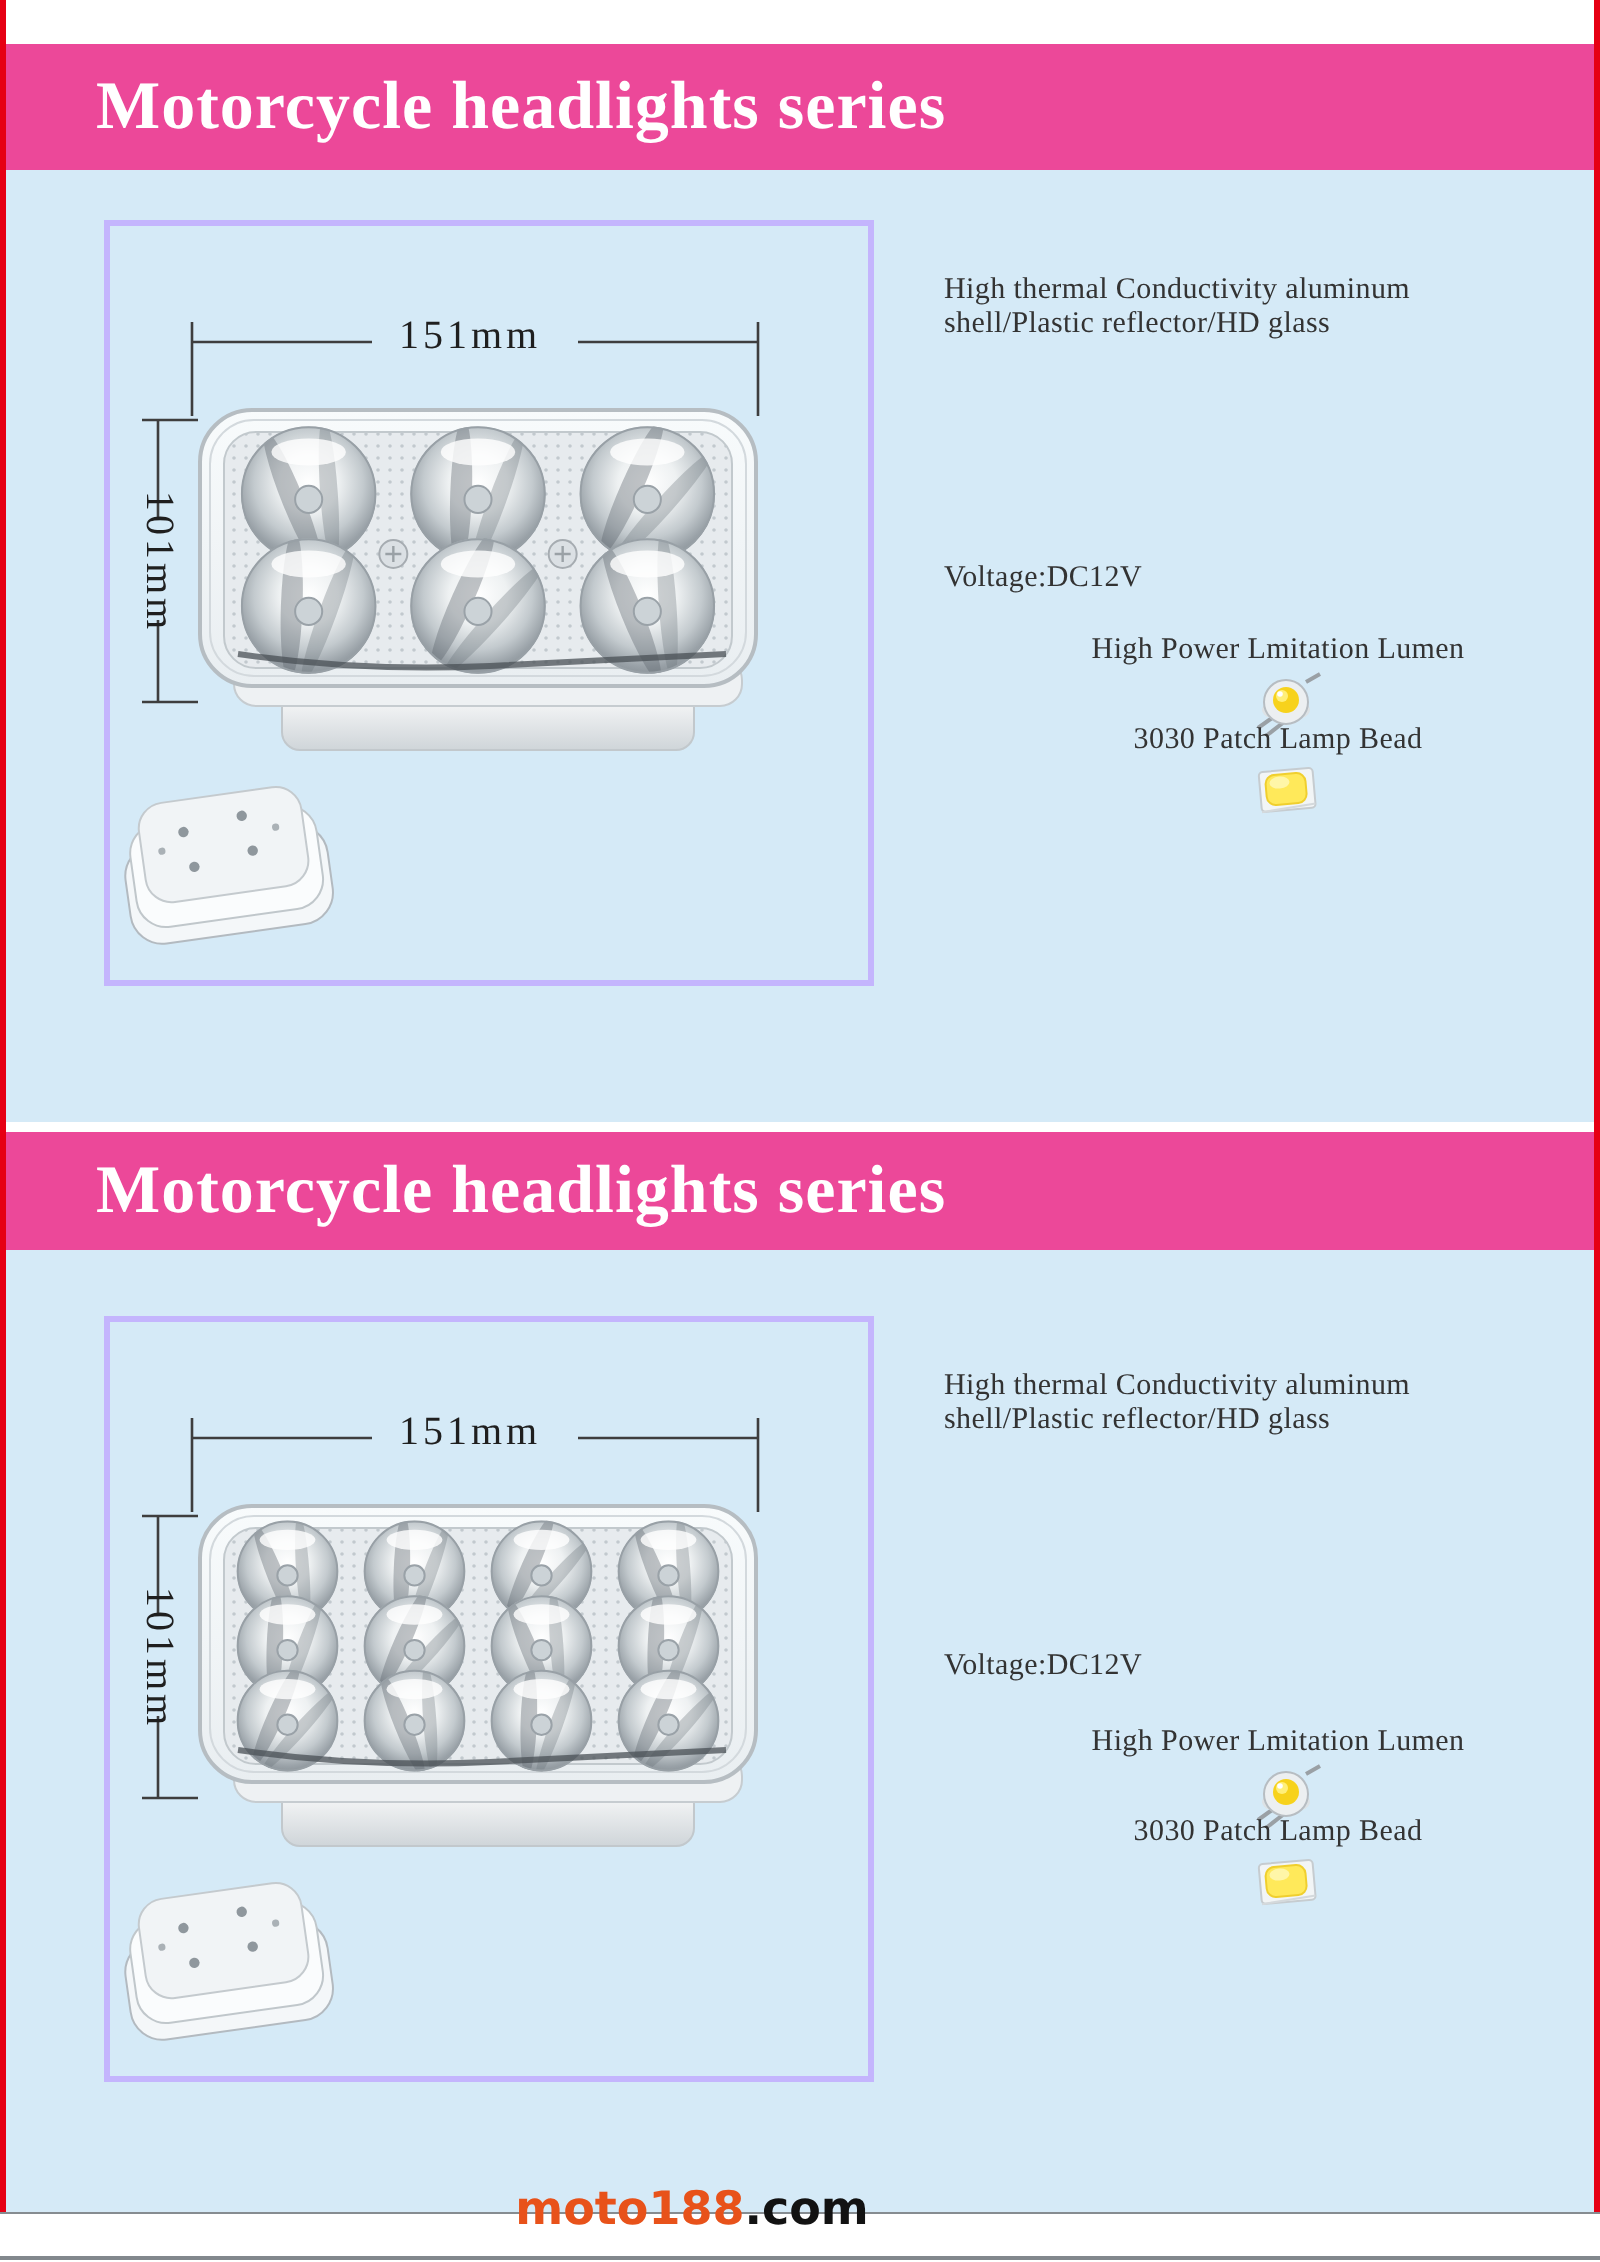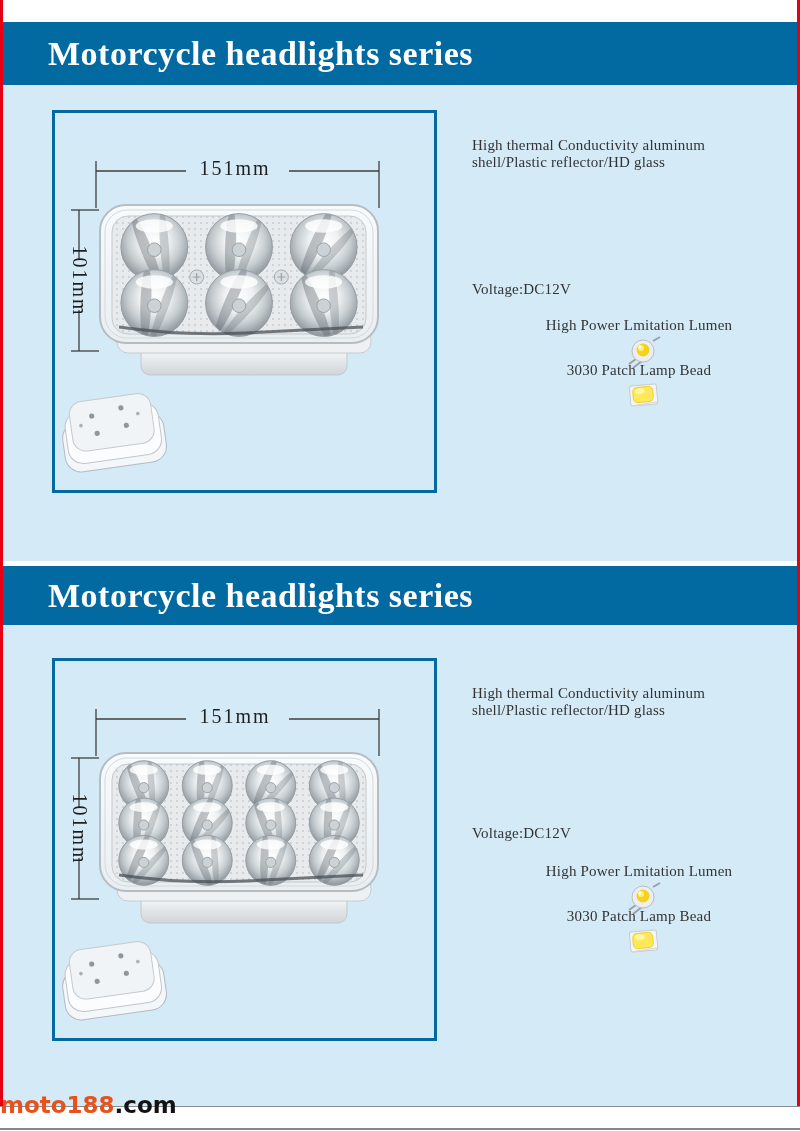--- a/index.html
+++ b/index.html
@@ -1,43 +1,43 @@
 <!DOCTYPE html>
 <html><head>
 <meta charset="utf-8">
 <style>
   html,body{margin:0;padding:0;background:#fff;}
   .page{position:relative;width:800px;height:1131px;background:#ffffff;overflow:hidden;
         font-family:"Liberation Serif",serif;}
   .edge{position:absolute;top:0;width:3px;height:1106px;background:#e60014;z-index:6;}
   .edge.left{left:0;} .edge.right{right:0;}
-  .banner{position:absolute;left:0;width:800px;background:#0369a1;z-index:2;}
+  .banner{position:absolute;left:0;width:800px;background:#ec4899;z-index:2;}
   .banner.b1{top:22px;height:63px;}
   .banner.b2{top:566px;height:59px;}
   .banner-title{display:block;color:#ffffff;font-weight:bold;font-size:34px;
         padding-left:48px;letter-spacing:.5px;font-family:"Liberation Serif",serif;}
   .b1 .banner-title{line-height:63px;} .b2 .banner-title{line-height:59px;}
   .bluepanel{position:absolute;left:0;width:800px;background:#d5eaf7;z-index:1;}
   .bluepanel.p1{top:85px;height:476px;}
   .bluepanel.p2{top:625px;height:481px;}
-  .pbox{position:absolute;left:52px;width:385px;height:383px;border:3px solid #0369a1;
+  .pbox{position:absolute;left:52px;width:385px;height:383px;border:3px solid #c4b5fd;
         box-sizing:border-box;z-index:3;}
   .pbox.box1{top:110px;} .pbox.box2{top:658px;}
   .pbox svg.lamp{position:absolute;left:0;top:0;width:379px;height:377px;display:block;}
   .dim-w{position:absolute;left:112px;top:44px;width:136px;text-align:center;font-size:20px;
         letter-spacing:2px;color:#1f1f1f;background:transparent;}
   .dim-h{position:absolute;left:24px;top:168px;transform:translate(-50%,-50%) rotate(90deg);
         font-size:20px;letter-spacing:2px;color:#1f1f1f;white-space:nowrap;}
   .spec{position:absolute;left:455px;width:334px;margin:17px;font-size:15px;line-height:1.1;
         letter-spacing:.2px;color:#333333;white-space:pre-line;z-index:3;}
   .spec.row{display:flex;align-items:center;white-space:nowrap;flex-direction:column;}
   .spec.row .icon{margin-left:7px;display:inline-block;}
   .spec.row .icon svg{display:block;}
   .footer-rule{position:absolute;left:0;top:1106px;width:800px;height:1px;background:#868c91;z-index:4;}
-  .footer-text{position:absolute;left:0;top:1092px;width:692px;text-align:left;z-index:5;
+  .footer-text{position:absolute;left:0;top:1092px;width:692px;text-align:center;z-index:5;
         font-family:"DejaVu Sans",sans-serif;font-weight:bold;font-size:23px;letter-spacing:0px;}
   .footer-text .brand{color:#e8521a;} .footer-text .suffix{color:#121212;}
   .bottom-rule{position:absolute;left:0;top:1128px;width:800px;height:2px;background:#82888d;z-index:5;}
   .defs-holder{position:absolute;width:0;height:0;overflow:hidden;}
 </style>
 </head>
 <body>
 
 <div class="page">
 

